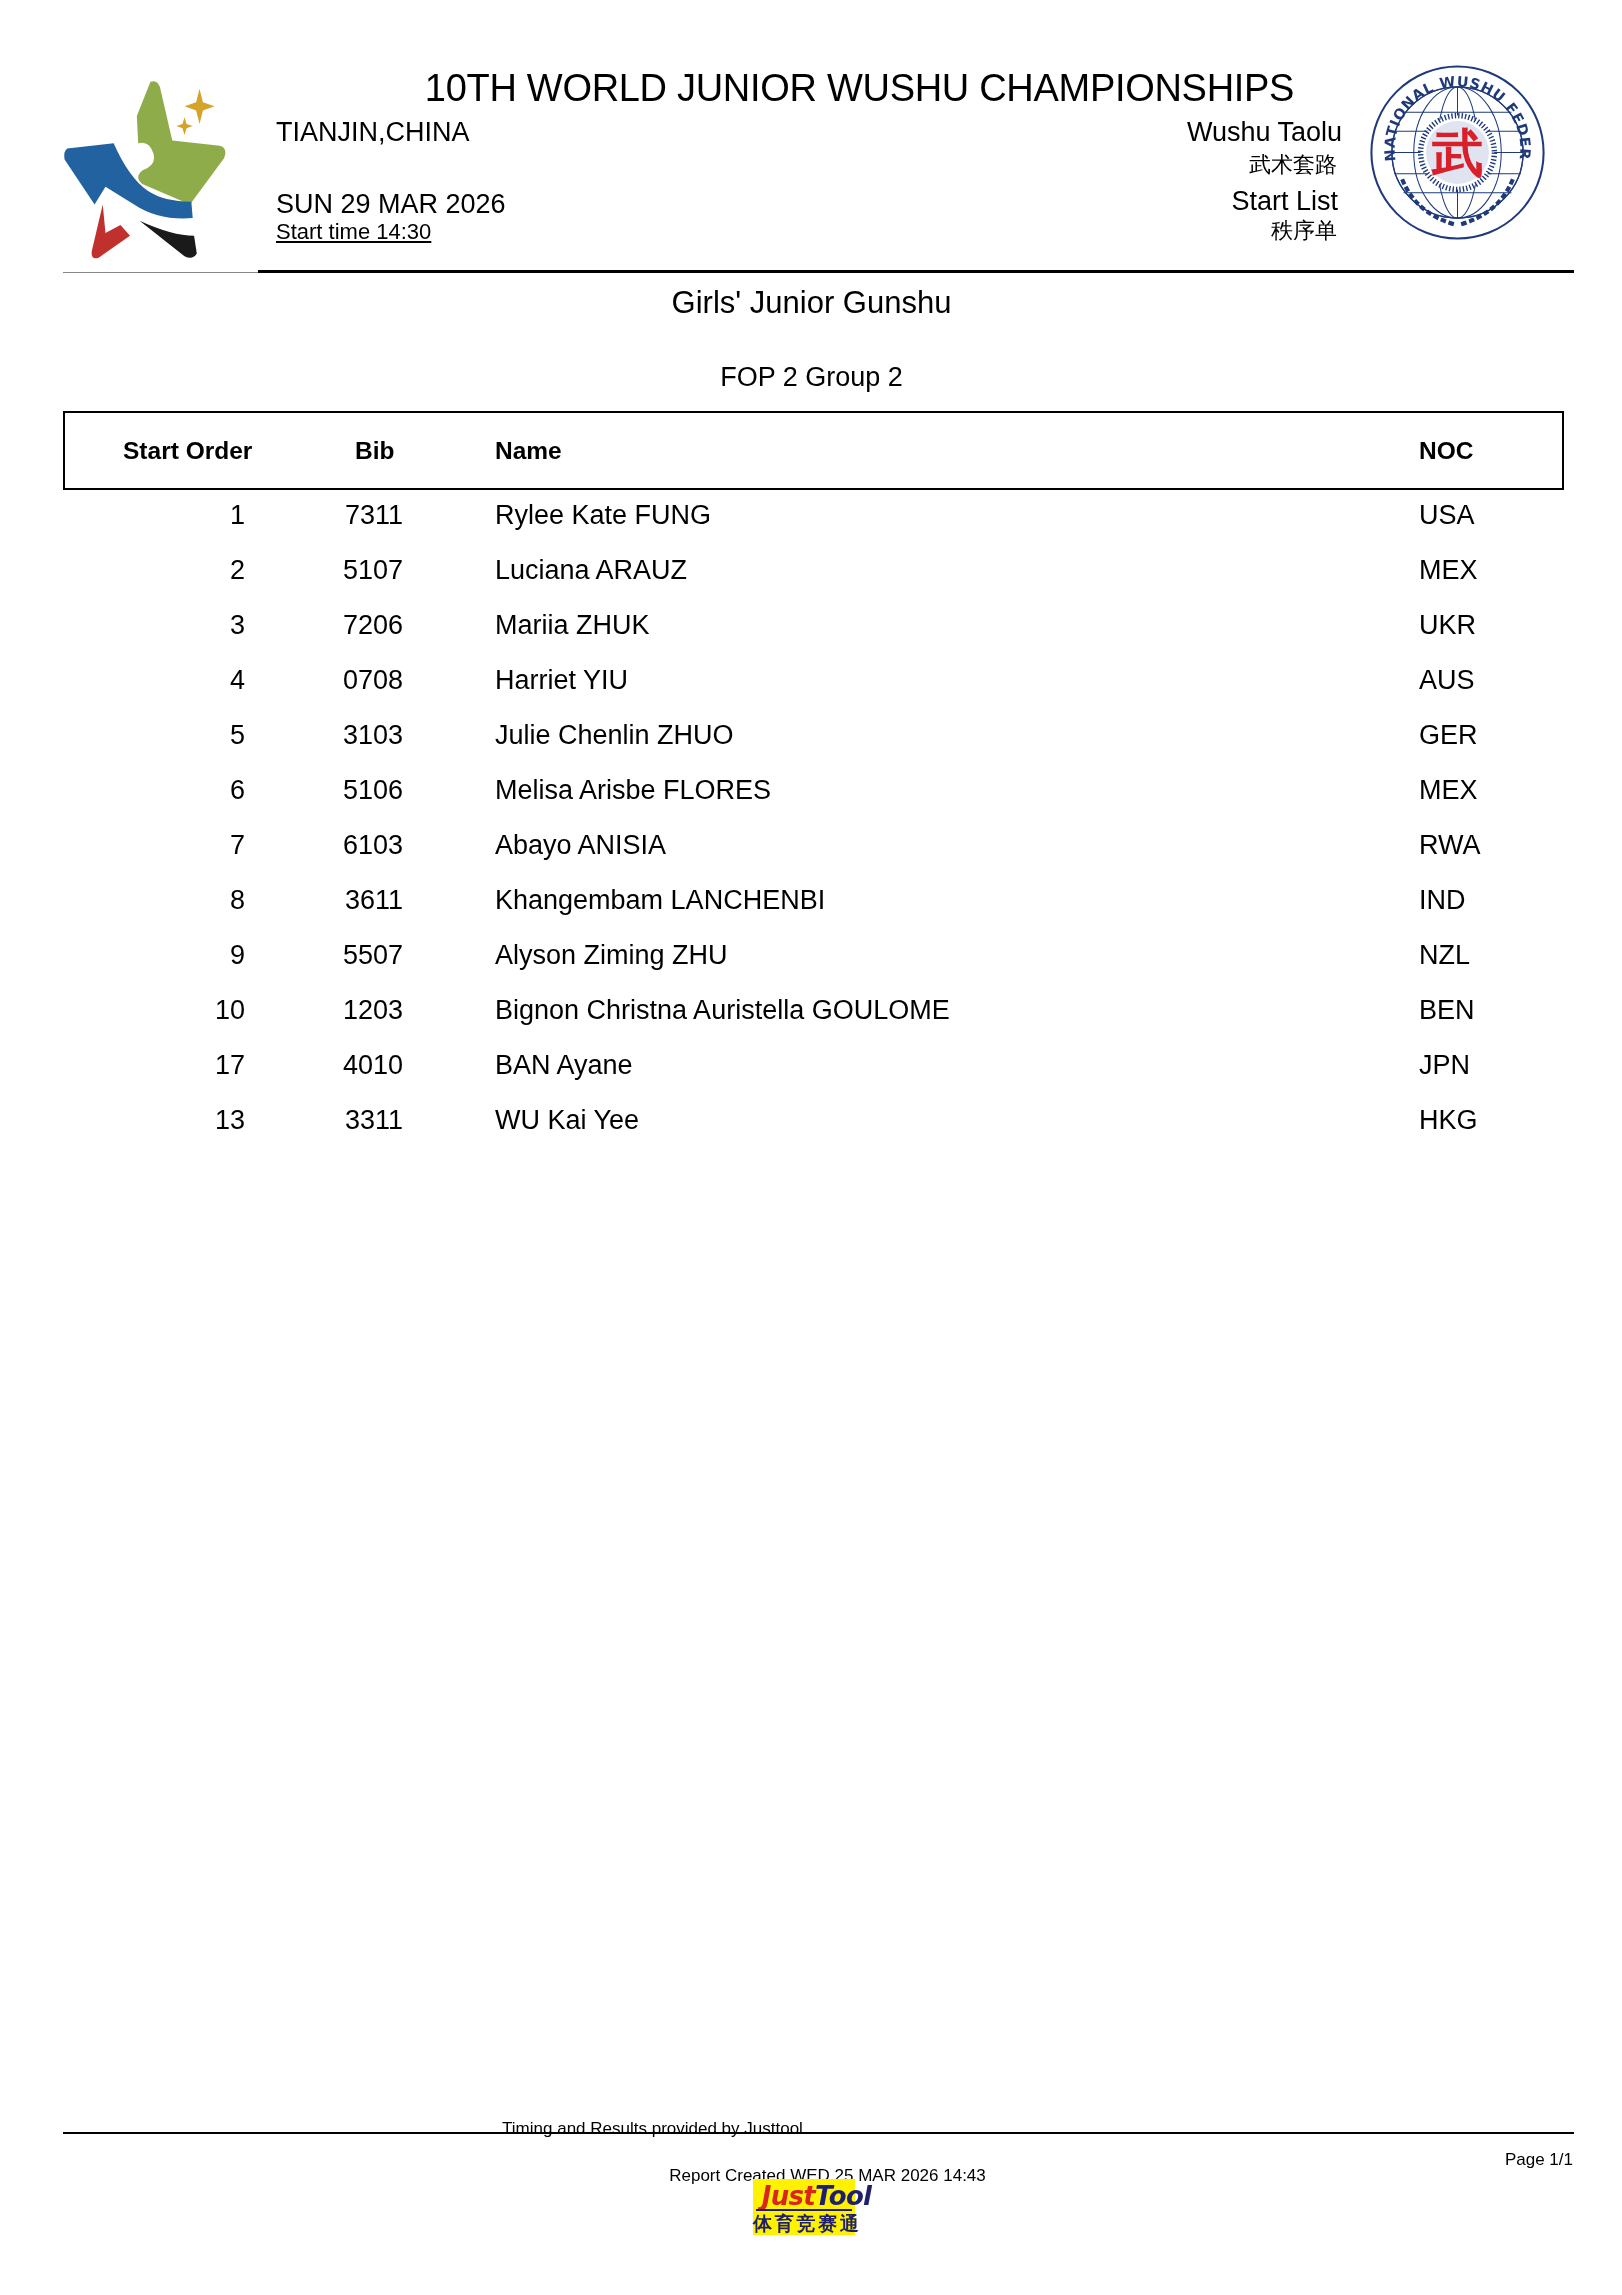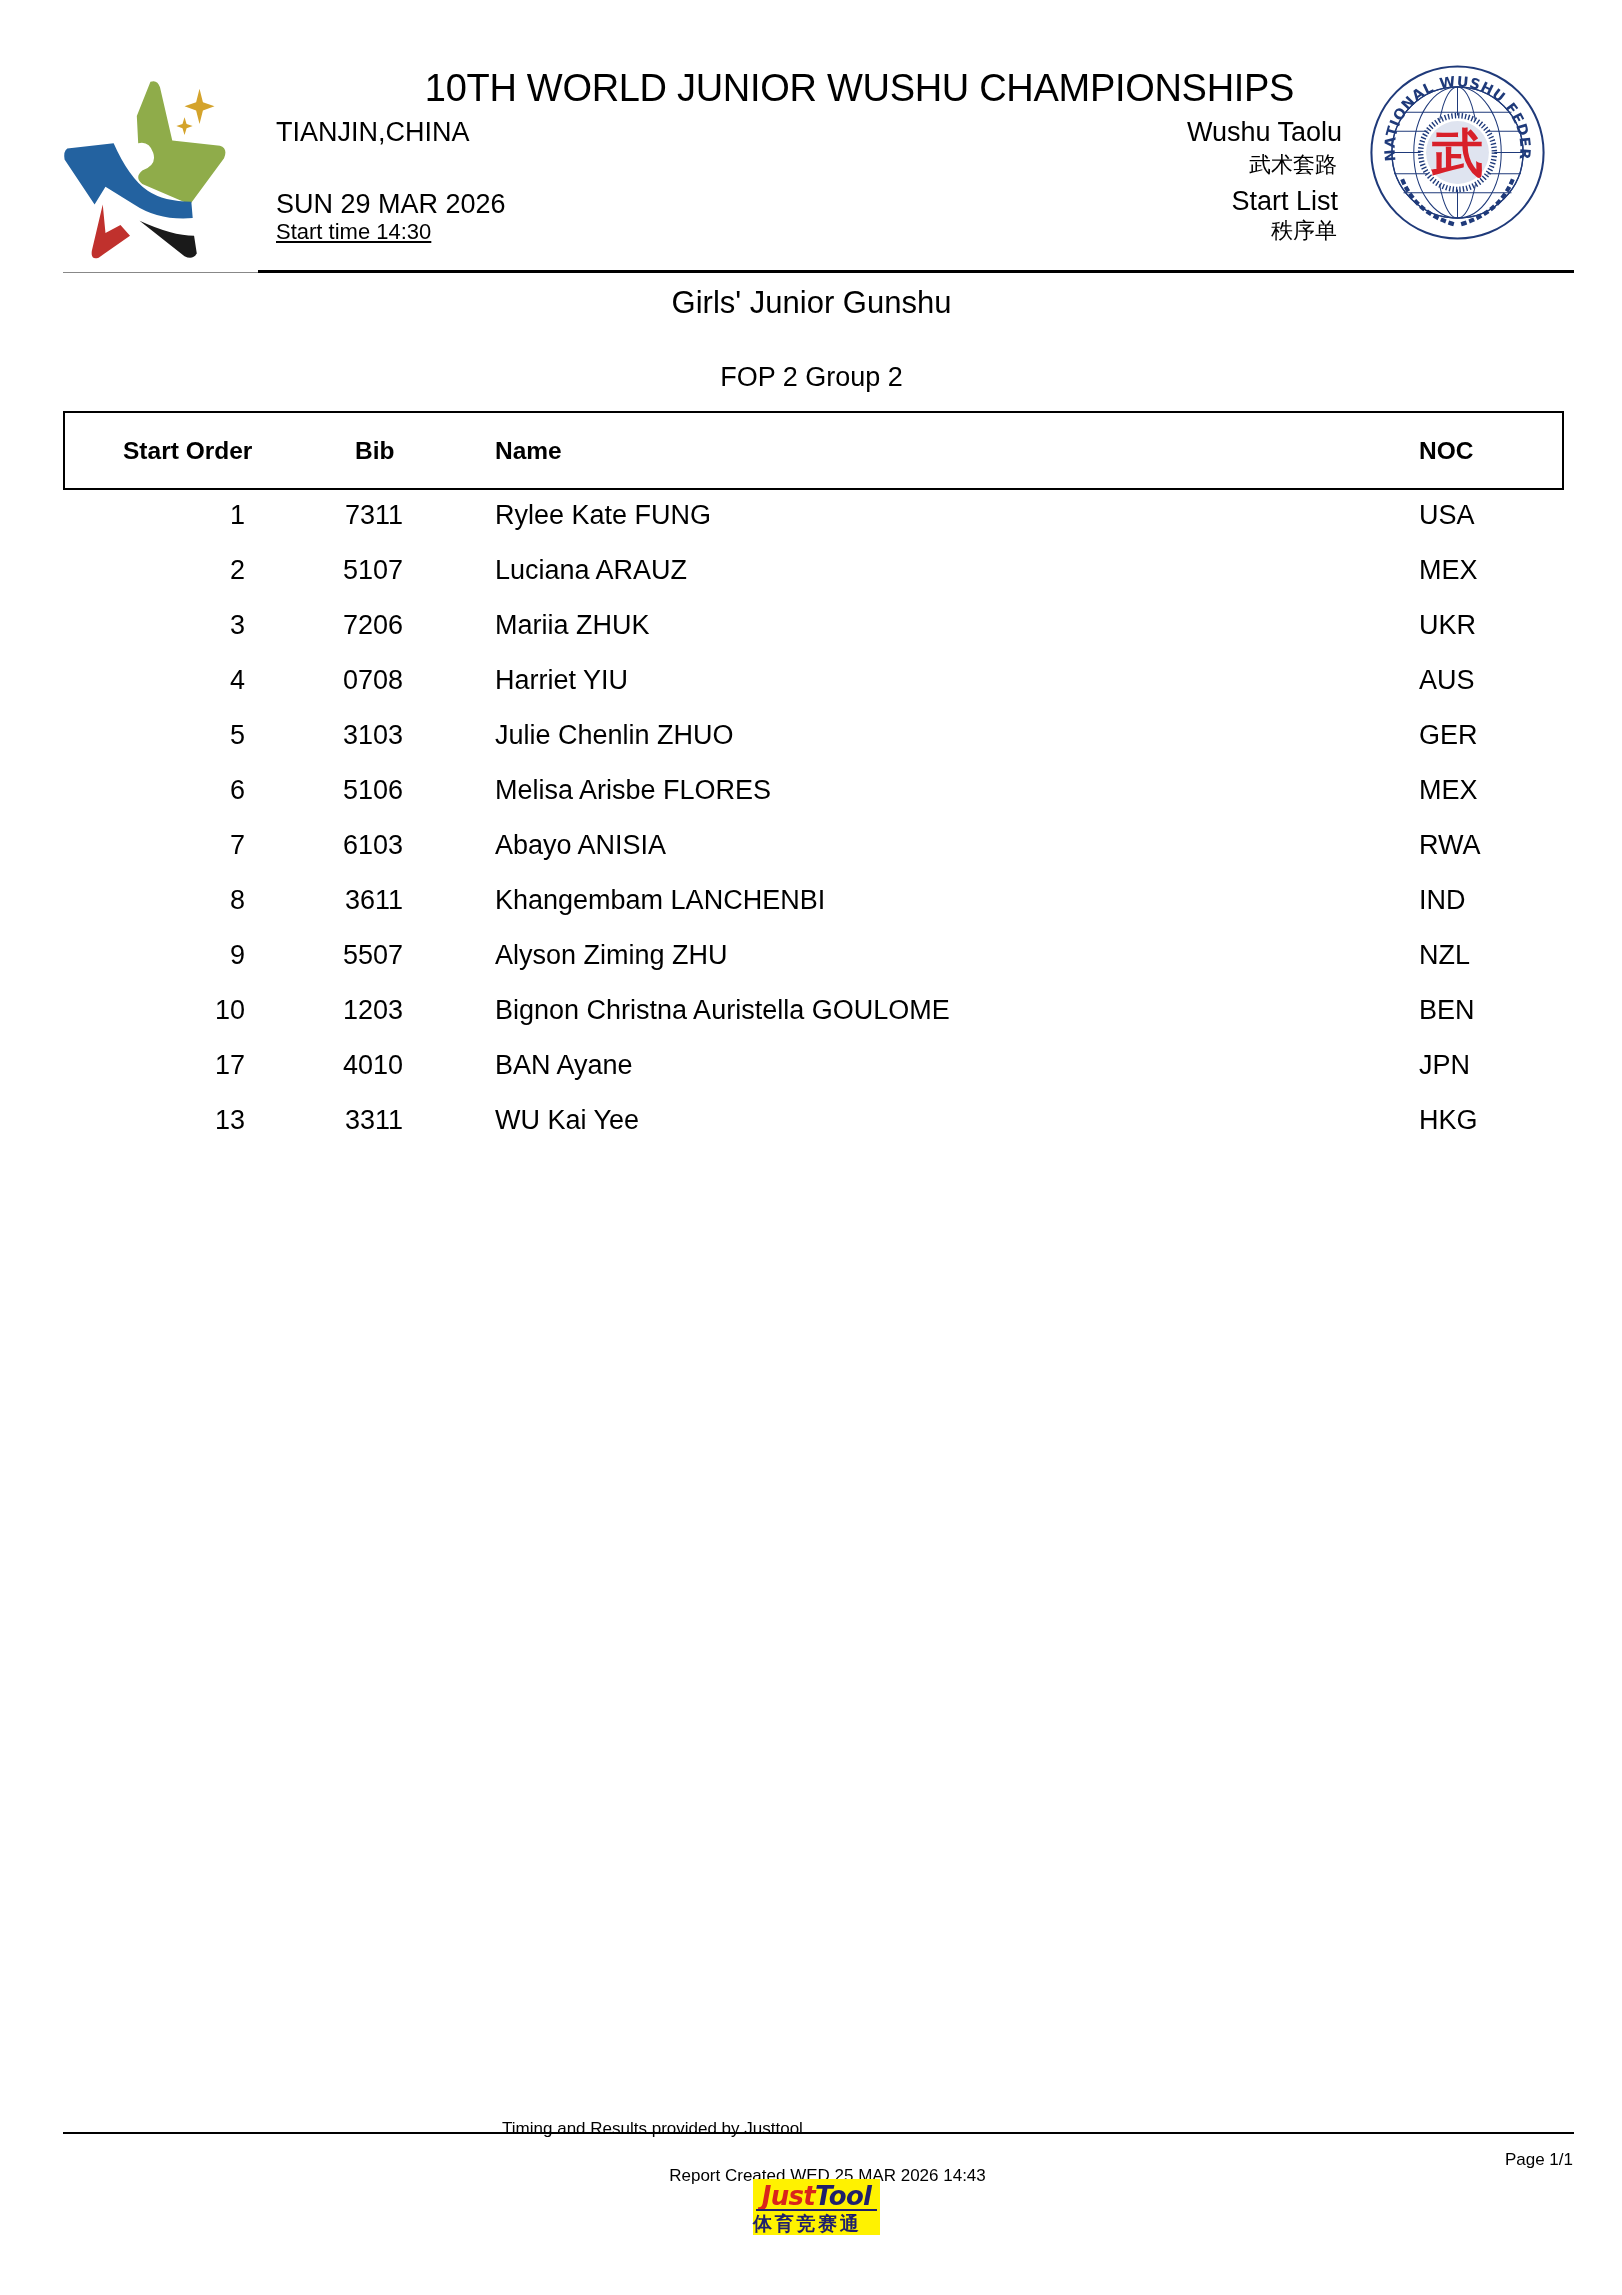--- a/index.html
+++ b/index.html
@@ -41,21 +41,21 @@
   .c-bib { left: 327px; width: 76px; text-align: right; }
   .c-name { left: 495px; }
   .c-noc { left: 1419px; }
 
   
   .provided { left: 0; width: 1305px; top: 2119px; text-align: center; font-size: 17px; line-height: 20.4px; }
   .footer-rule { left: 63px; top: 2132px; width: 1511px; height: 2px; background: #000; }
   .report-created { left: 16px; width: 1623px; top: 2150px; text-align: center; font-size: 17px; line-height: 20.4px; margin-top: 16px; }
   .page-num { right: 50px; top: 2150px; font-size: 17px; line-height: 20.4px; text-align: right; }
 
-  .sponsor-logo { left: 753px; top: 2179px; width: 127px; height: 56px; background: #fff200; }
+  .sponsor-logo { left: 753px; top: 2179px; width: 102px; height: 56px; background: #fff200; }
   .sponsor-en { position: absolute; left: 0; width: 127px; top: 4.1px; text-align: center; font-size: 26px; line-height: 27px; font-weight: bold; font-style: italic; font-family: "DejaVu Sans", sans-serif; letter-spacing: -0.7px; }
   .sponsor-en .r { color: #d9251c; }
   .sponsor-en .b { color: #1f1f6b; }
   .sponsor-bar { position: absolute; left: 2.7px; right: 2.7px; top: 30px; height: 2px; background: #1f1f6b; }
   .sponsor-zh { position: absolute; left: 0; width: 127px; top: 33px; text-align: left; font-size: 19px; line-height: 22px; font-weight: bold; color: #1f1f6b; font-family: "DejaVu Sans", sans-serif; letter-spacing: 2.7px; }
 </style>
 </head>
 <body>
 
 <div class="abs event-logo">

